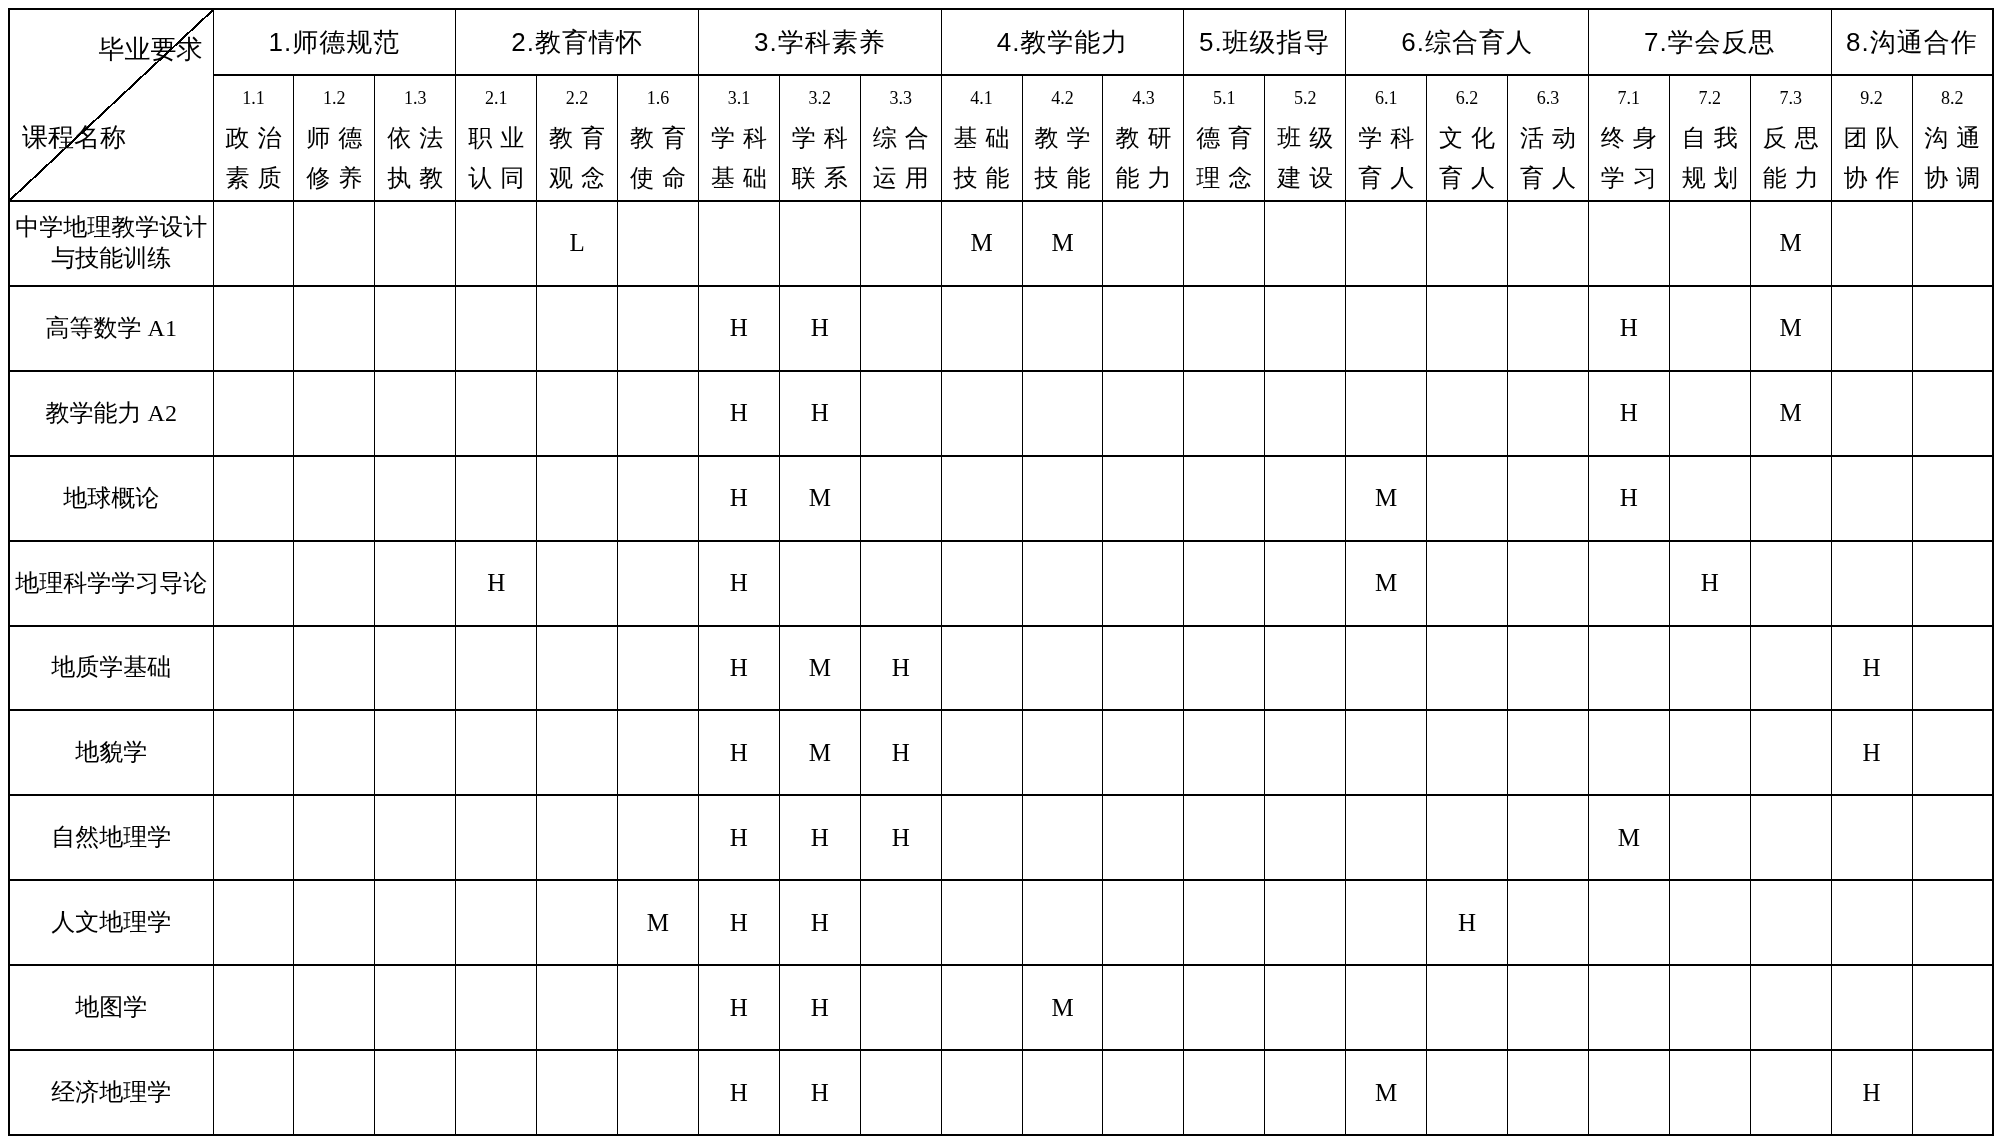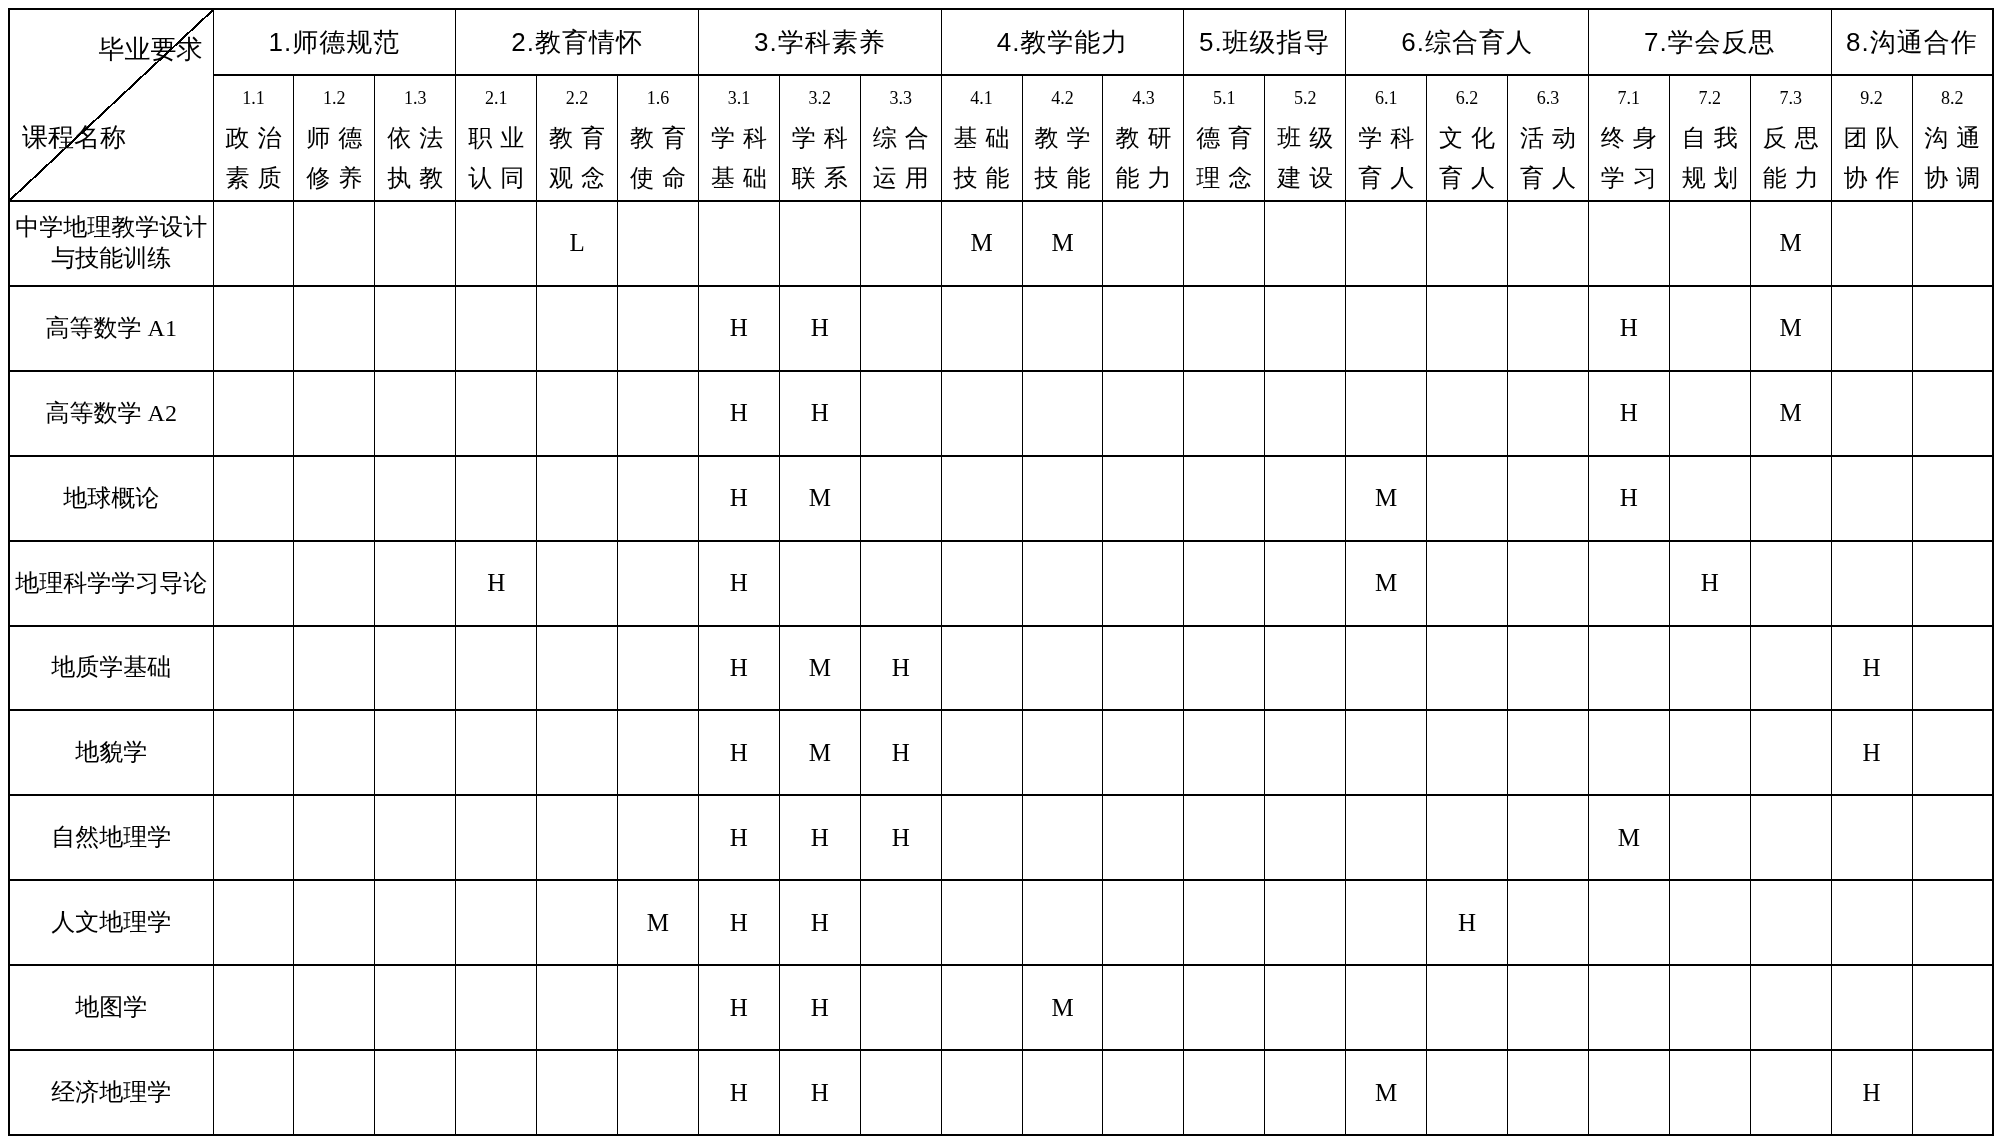--- a/index.html
+++ b/index.html
@@ -300,21 +300,21 @@
           <td class="val"></td>
           <td class="val"></td>
           <td class="val"></td>
           <td class="val">H</td>
           <td class="val"></td>
           <td class="val">M</td>
           <td class="val"></td>
           <td class="val"></td>
         </tr>
         <tr>
-          <th class="course">高等数学 A2</th>
+          <th class="course">教学能力 A2</th>
           <td class="val"></td>
           <td class="val"></td>
           <td class="val"></td>
           <td class="val"></td>
           <td class="val"></td>
           <td class="val"></td>
           <td class="val">H</td>
           <td class="val">H</td>
           <td class="val"></td>
           <td class="val"></td>

